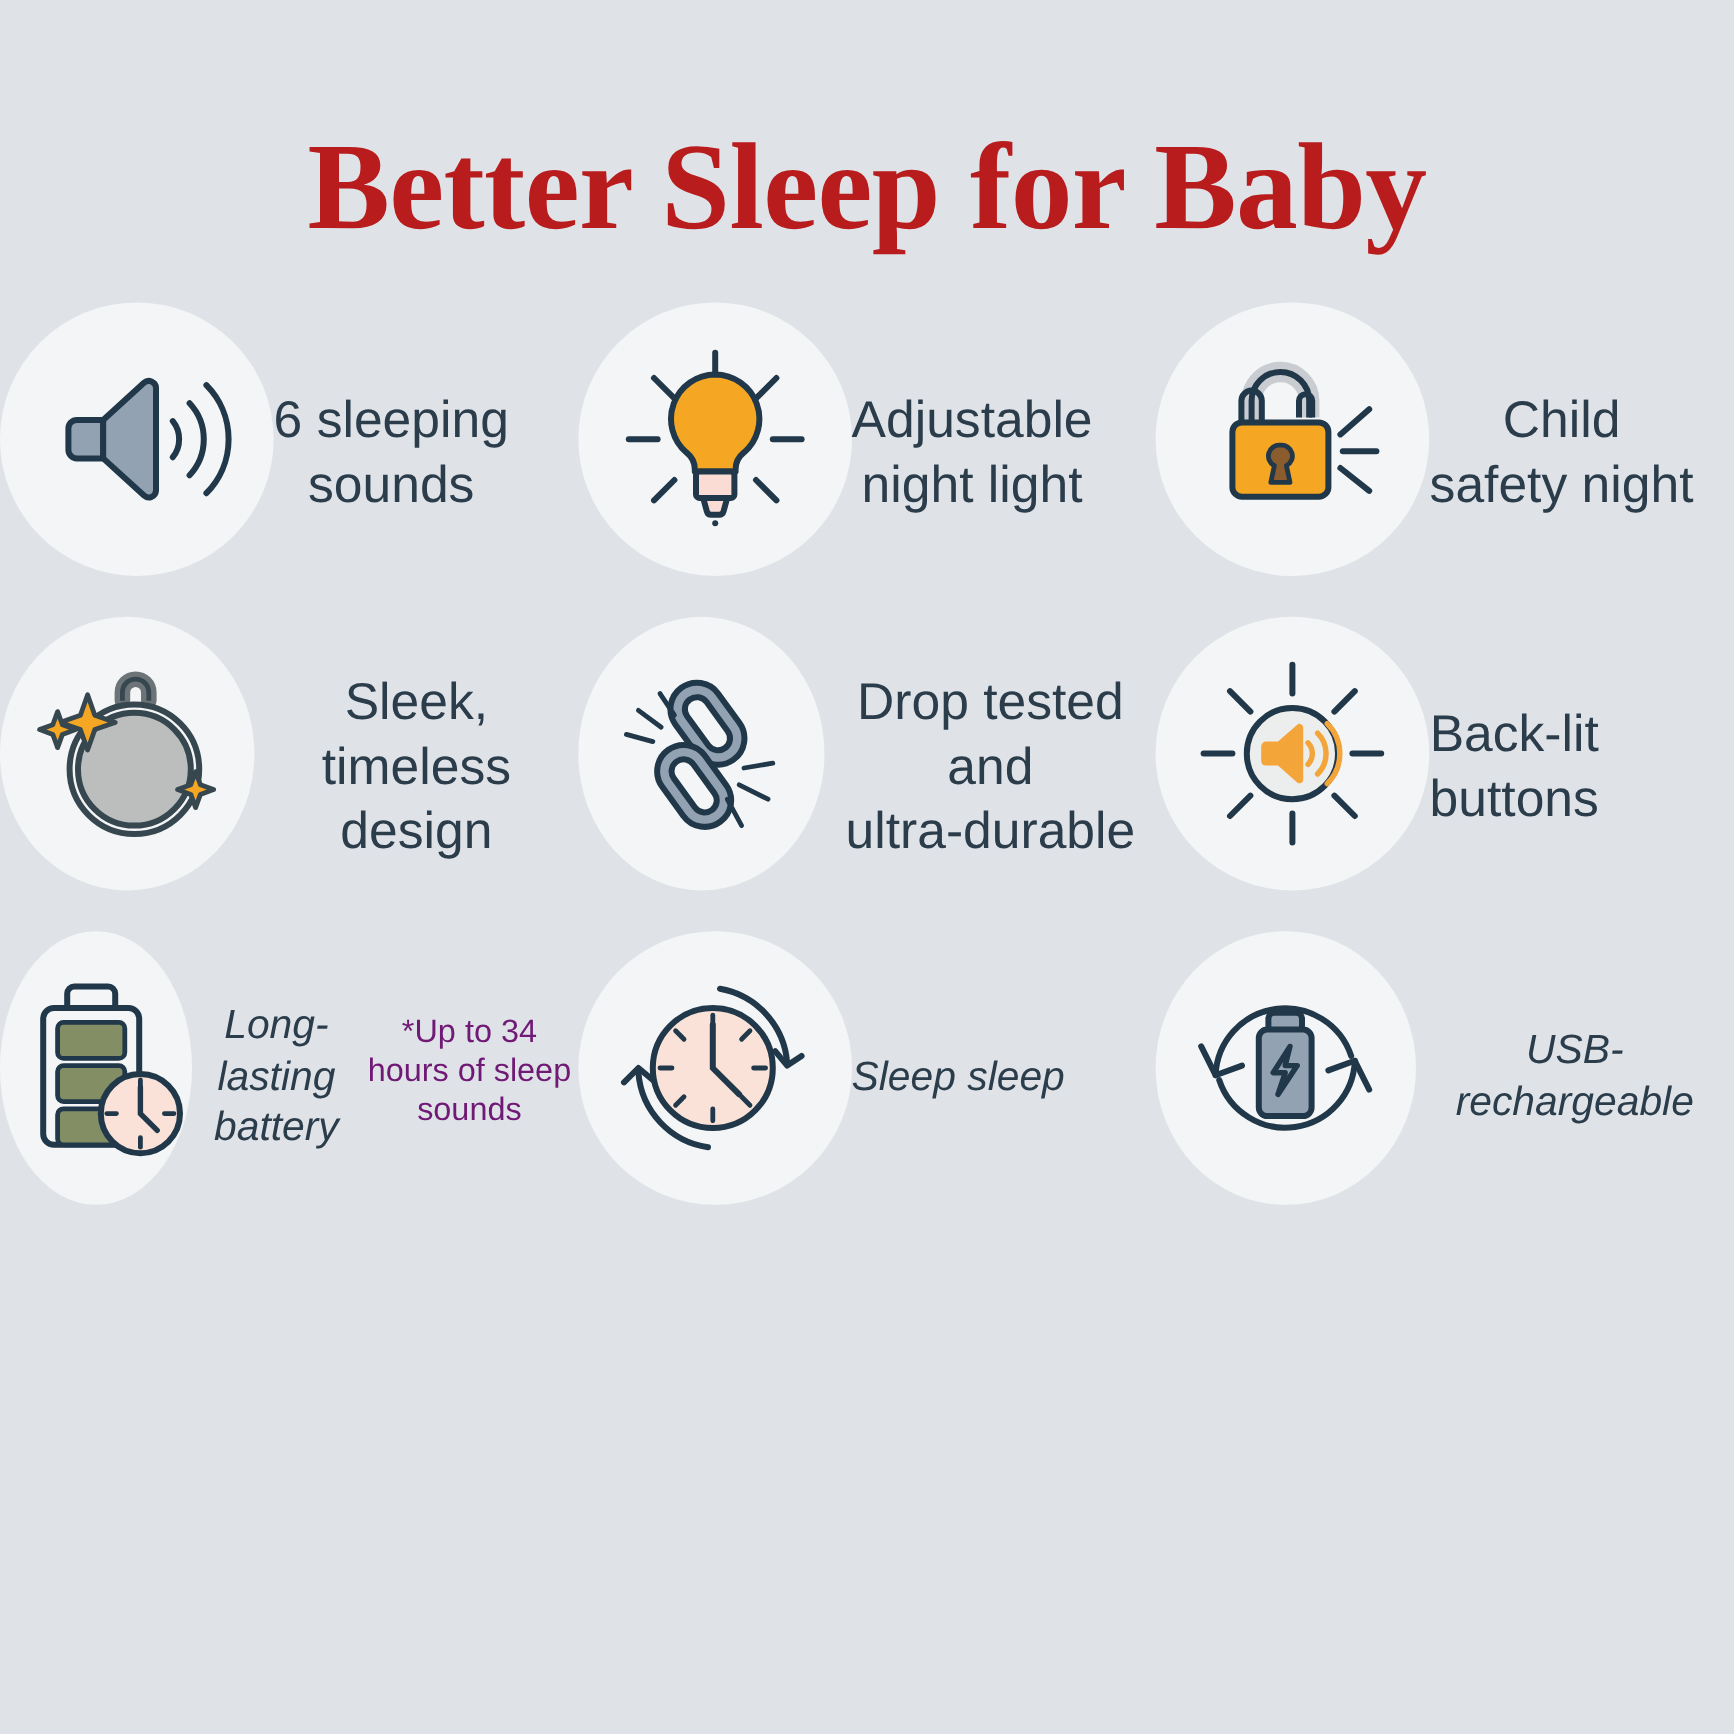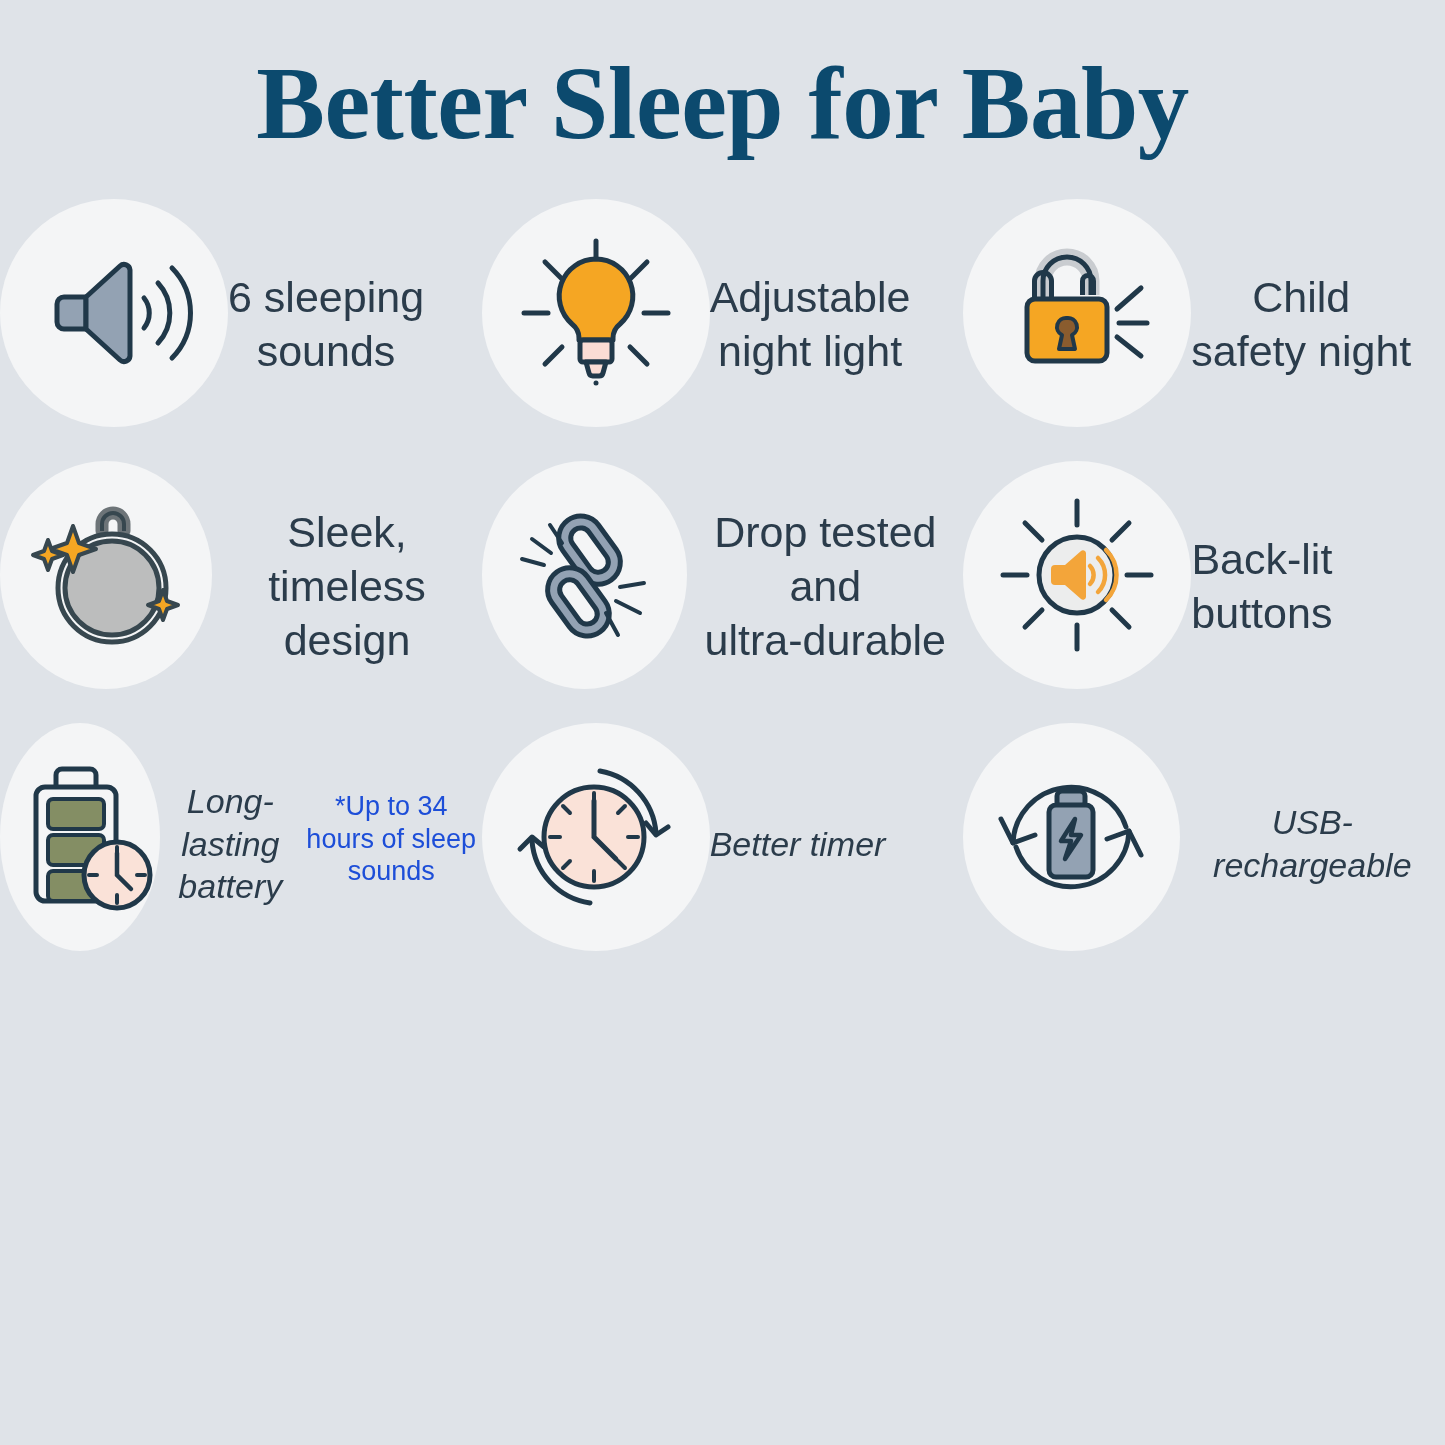--- a/index.html
+++ b/index.html
@@ -11,23 +11,23 @@
     overflow:hidden;
   }
   .page{position:relative;width:1445px;height:1445px;box-sizing:border-box;}
 
   .title{
     text-align:center;
     font-family:"Liberation Serif","DejaVu Serif",serif;
     font-weight:bold;
     font-size:103px;
     line-height:1;
-    color:#0c4a6e;
+    color:#b91c1c;
     letter-spacing:-0.5px;
-    padding-top:52px;
+    padding-top:105px;
     white-space:nowrap;
   }
 
   .grid{
     margin-top:44px;
     display:grid;
     grid-template-columns:repeat(3,1fr);
     grid-template-rows:repeat(3,auto);
     row-gap:0px;
   }
@@ -52,21 +52,21 @@
     line-height:1.26;
     color:#2b3c4b;
     font-weight:400;
     white-space:pre-line;
   }
   .row3 .label{font-size:34px;margin-top:14px;font-style:italic;}
   .note{
     margin-top:4px;
     text-align:center;
     font-size:27px;
-    color:#1d4ed8;
+    color:#701a75;
     line-height:1.2;
   }
   .r2{margin-top:34px;}
   .r3{margin-top:34px;}
 </style>
 </head>
 <body>
 
 <div class="page">
 
@@ -248,21 +248,21 @@
               <line x1="109" y1="111" x2="102" y2="104"></line>
             </g>
             <path d="M78 44 v36 l22 22" fill="none" stroke="#203849" stroke-width="5" stroke-linecap="round"></path>
             <path d="M84 14 a68 68 0 0 1 56 62" fill="none" stroke="#203849" stroke-width="5" stroke-linecap="round"></path>
             <path d="M130 66 l10 12 l12 -8" fill="none" stroke="#203849" stroke-width="5" stroke-linecap="round" stroke-linejoin="round"></path>
             <path d="M74 146 a68 68 0 0 1 -58 -62" fill="none" stroke="#203849" stroke-width="5" stroke-linecap="round"></path>
             <path d="M4 92 l12 -12 l12 10" fill="none" stroke="#203849" stroke-width="5" stroke-linecap="round" stroke-linejoin="round"></path>
           </svg>
         </span>
       </div>
-      <div class="label">Better timer</div>
+      <div class="label">Sleep sleep</div>
     </div>
 
     <div class="cell r3 row3">
       <div class="disc">
         <span>
           <svg width="160" height="160" viewBox="0 0 160 160">
             <path d="M22 86 a58 58 0 0 1 113 -16" fill="none" stroke="#203849" stroke-width="5" stroke-linecap="round"></path>
             <path d="M10 62 l12 24 l22 -8" fill="none" stroke="#203849" stroke-width="5" stroke-linecap="round" stroke-linejoin="round"></path>
             <path d="M138 74 a58 58 0 0 1 -113 16" fill="none" stroke="#203849" stroke-width="5" stroke-linecap="round"></path>
             <path d="M150 98 l-12 -24 l-22 8" fill="none" stroke="#203849" stroke-width="5" stroke-linecap="round" stroke-linejoin="round"></path>

